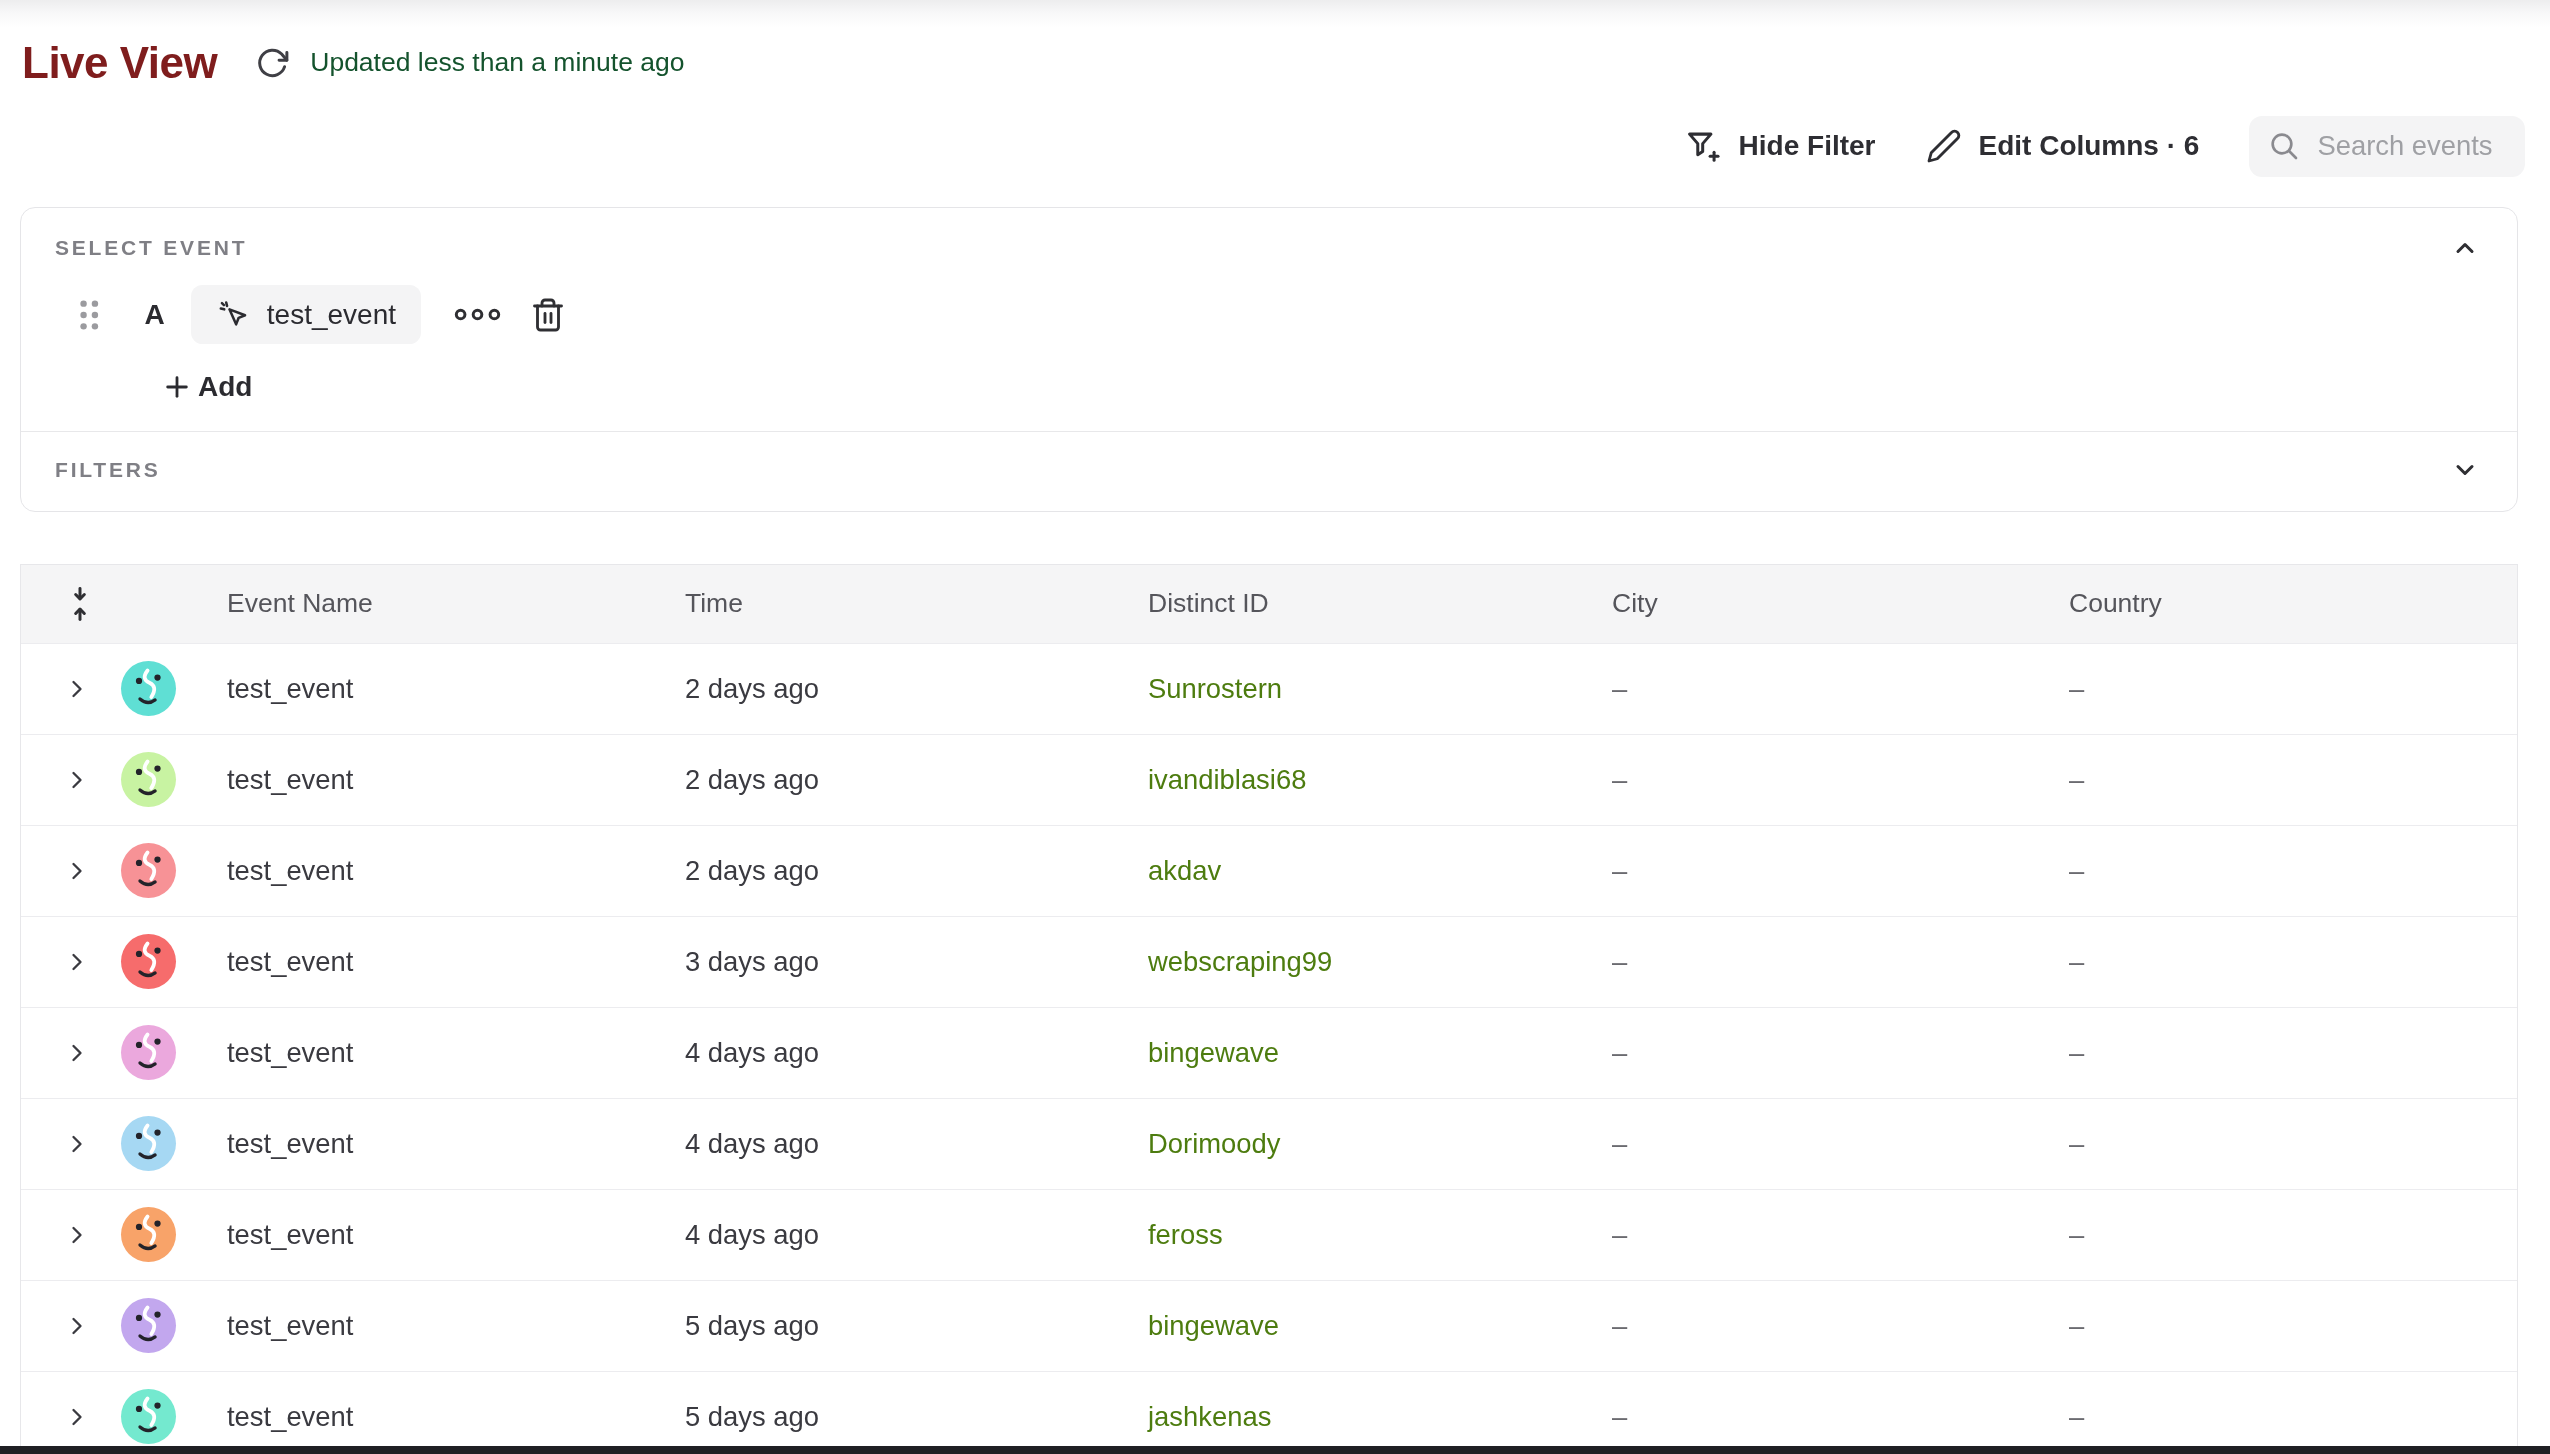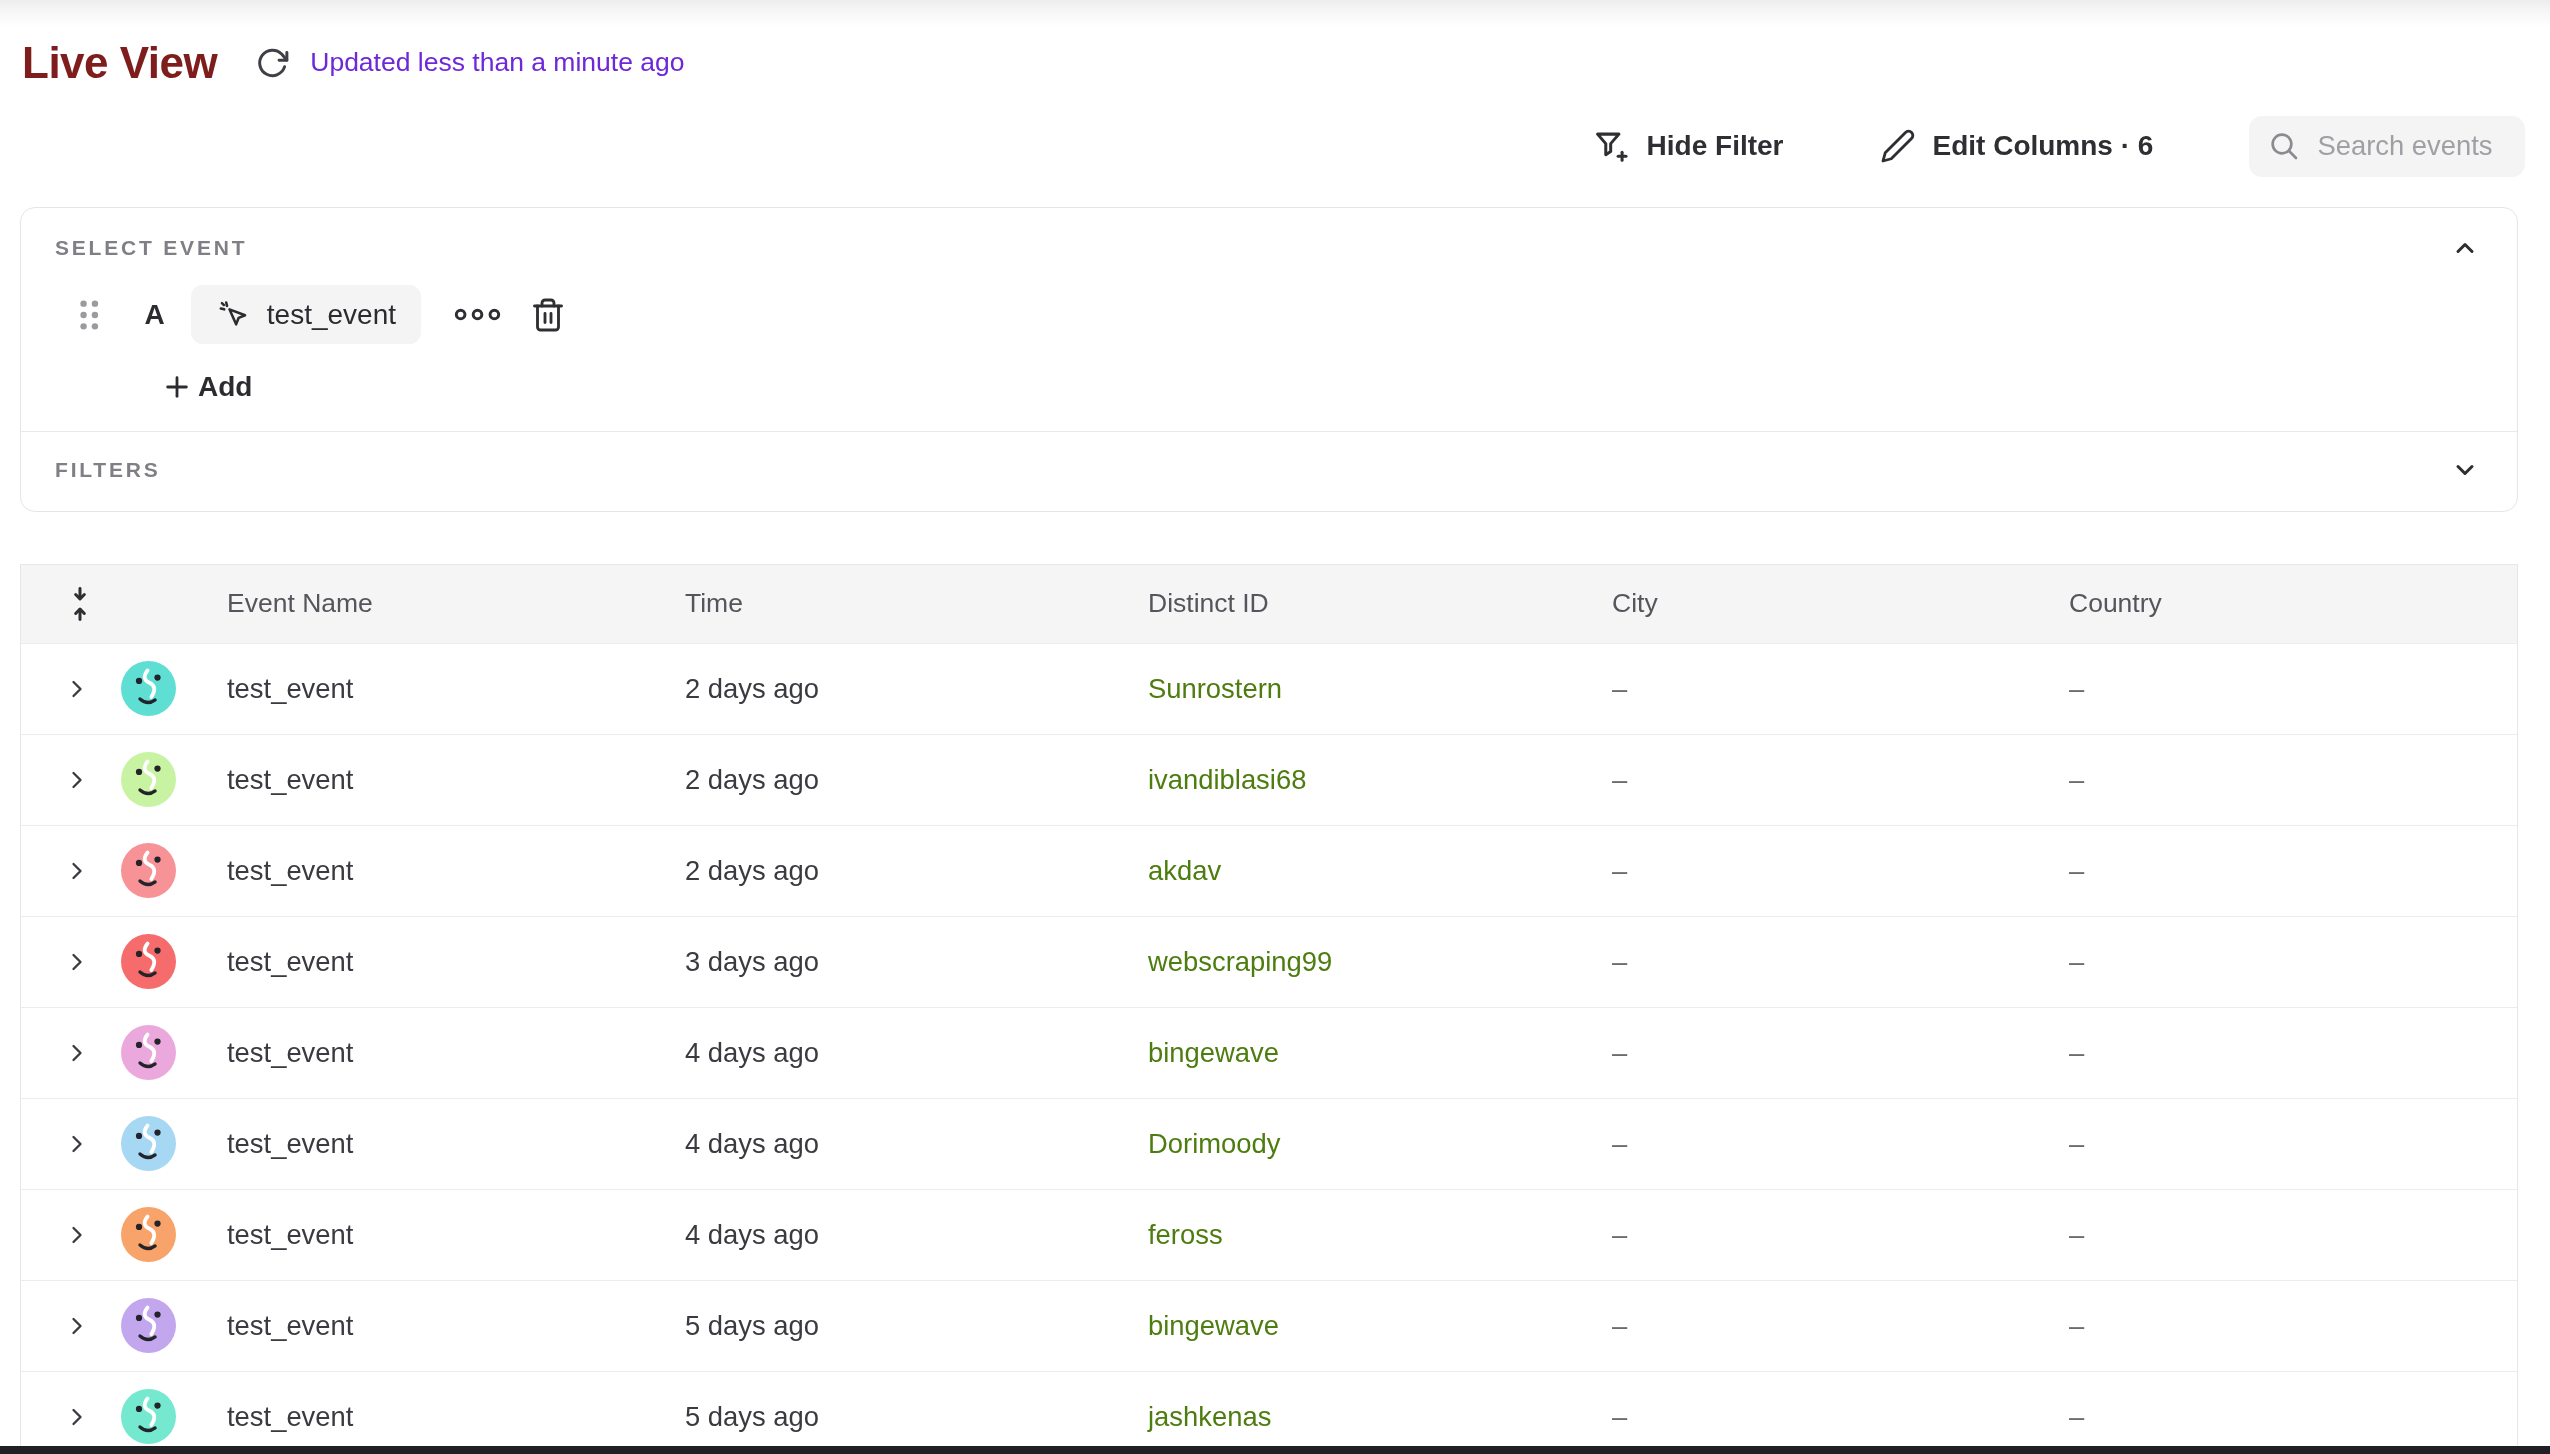--- a/index.html
+++ b/index.html
@@ -9,24 +9,24 @@
     font-family: "Liberation Sans", sans-serif;
     color: #2f2f33;
     position: relative;
   }
   .top-fade { height: 26.5px; background: linear-gradient(to bottom, #ededee 0%, #f7f7f8 45%, #ffffff 100%); }
 
   
   .page-header { display: flex; align-items: center; padding: 11.4px 32px 0 22px; }
   .page-title { font-size: 44px; font-weight: 700; letter-spacing: -0.5px; color: #7f1d1d; }
   .refresh-btn { background: none; border: none; cursor: pointer; margin-left: 38px; display: flex; align-items: center; }
-  .updated-text { margin-left: 21px; font-size: 26.5px; color: #6d28d9; }
+  .updated-text { margin-left: 21px; font-size: 26.5px; color: #14532d; }
 
   
-  .toolbar { display: flex; align-items: center; justify-content: flex-end; gap: 96px; padding: 28px 24.6px 0 0; }
+  .toolbar { display: flex; align-items: center; justify-content: flex-end; gap: 50px; padding: 28px 24.6px 0 0; }
   .tool-btn { display: flex; align-items: center; gap: 17px; background: none; border: none; cursor: pointer;
               font-family: inherit; font-size: 28px; font-weight: 600; color: #2e2e33; }
   .search-box { width: 276px; height: 61px; background: #f4f4f5; border-radius: 13.2px;
                 display: flex; align-items: center; gap: 17px; padding: 0 19px; }
   .search-box input { flex: 1; min-width: 0; border: none; outline: none; background: transparent;
                       font-family: inherit; font-size: 27.4px; color: #4a4a4f; }
   .search-box input::placeholder { color: #9fa0a4; }
 
   
   .query-panel { position: relative; margin: 30px 32px 0 20px; background: #fff;

